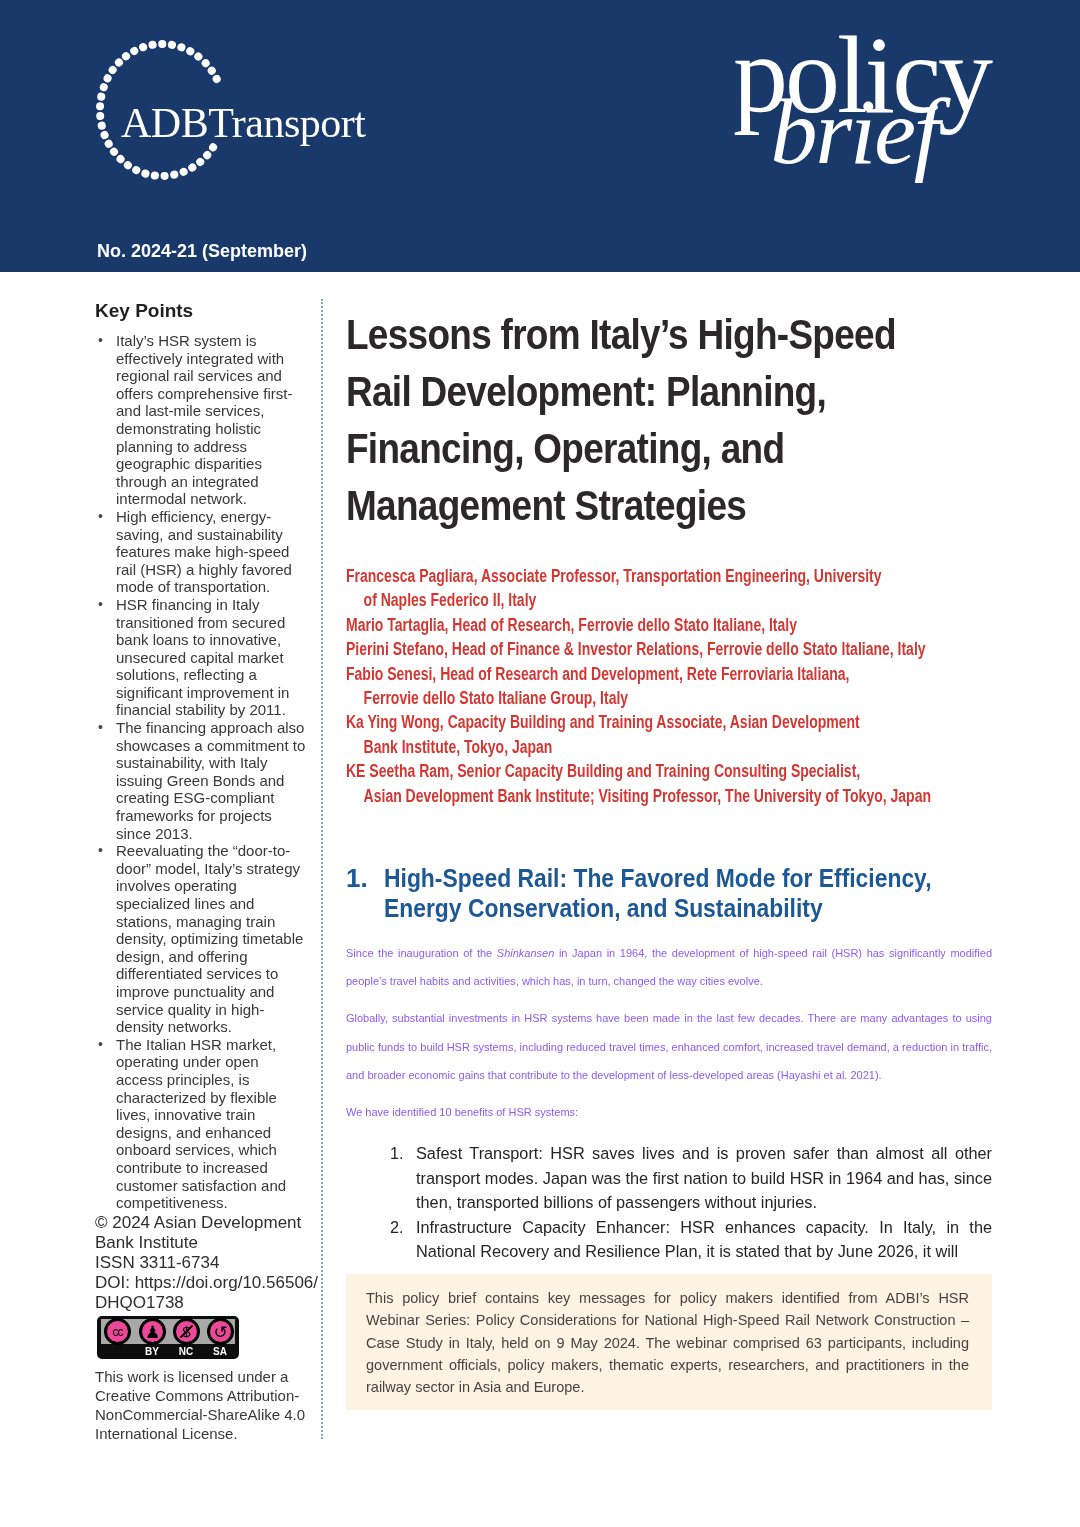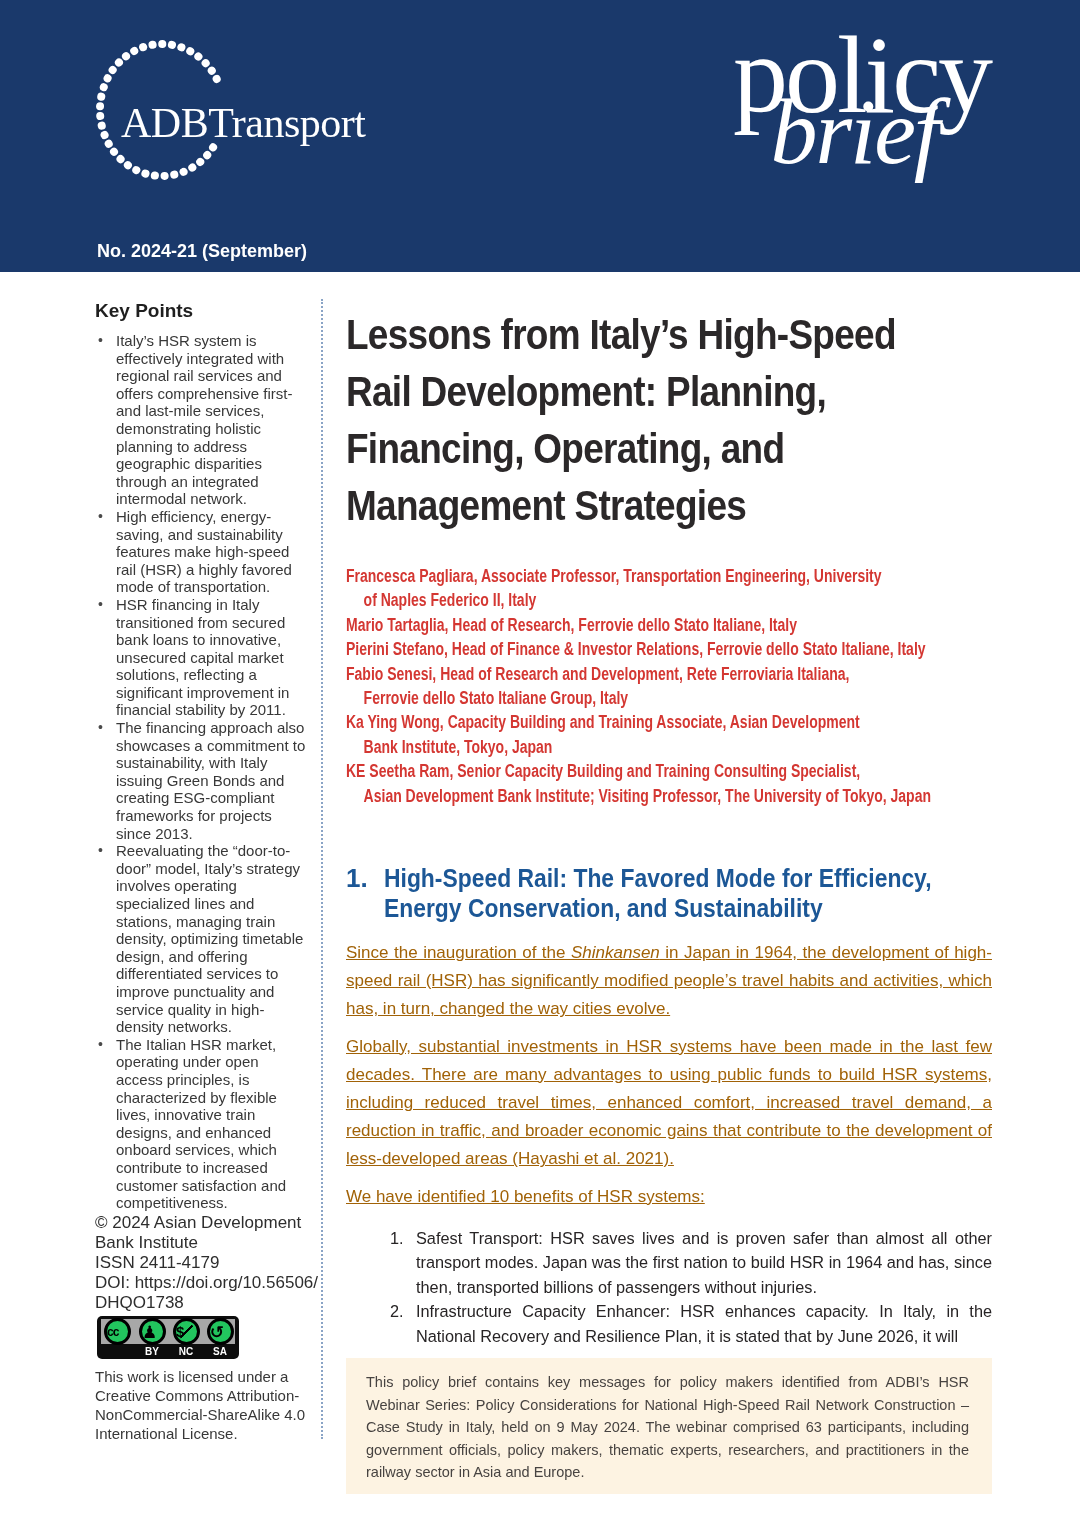--- a/index.html
+++ b/index.html
@@ -36,24 +36,24 @@
   .kp-list li { position:relative; padding-left:21px; font-size:15px; line-height:17.6px; }
   .kp-list li::before { content:"\2022"; position:absolute; left:3px; top:0;
                         font-size:14px; color:#4a4a4a; }
 
   .imprint { position:absolute; left:95px; top:1213px; width:230px;
              font-size:17px; line-height:20px; color:#2e2e2e; }
 
   .cc-badge { position:absolute; left:97px; top:1316px; width:142px; height:43px;
               background:#0d0d0d; border-radius:5px; }
   .cc-gray  { position:absolute; left:4px; top:3px; right:4px; height:25px; background:#a8a8a8; }
-  .cc-circle { position:absolute; top:2px; width:27px; height:27px; background:#22c55e;
+  .cc-circle { position:absolute; top:2px; width:27px; height:27px; background:#ec4899;
                border:3px solid #000; border-radius:50%;
-               display:flex; align-items:center; 
-               font-weight:700; color:#000; }
+               display:flex; align-items:center; justify-content:center;
+               font-weight:400; color:#000; }
   .c1 { left:7px;  font-size:12px; letter-spacing:-1px; }
   .c2 { left:42px; font-family:"DejaVu Sans", sans-serif; font-size:17px; }
   .c3 { left:76px; font-size:15px; }
   .c3::after { content:""; position:absolute; left:2px; top:2px; right:2px; bottom:2px;
                border-radius:50%;
                background:linear-gradient(135deg, transparent 45%, #000 45%, #000 55%, transparent 55%); }
   .c4 { left:110px; font-family:"DejaVu Sans", sans-serif; font-size:17px; }
   .cc-label { position:absolute; top:30px; width:30px; text-align:center;
               color:#ffffff; font-size:10px; font-weight:700; }
   .l1 { left:40px; } .l2 { left:74px; } .l3 { left:108px; }
@@ -71,21 +71,21 @@
   .authors { margin-top:30px; color:#d43732; font-weight:700; }
   .aline { font-size:17.5px; line-height:24.4px; white-space:nowrap;
            transform:scaleX(0.8); transform-origin:0 50%; }
   .aline.cont { padding-left:22px; }
 
   .s1 { margin-top:56px; display:flex; color:#1c5796; font-weight:700; }
   .s1num { flex:0 0 38px; font-size:26px; line-height:29.5px; }
   .hline { font-size:26px; line-height:29.5px; white-space:nowrap;
            transform:scaleX(0.88); transform-origin:0 50%; }
 
-  .body { font-size:17px; line-height:28.2px; text-align:justify; color:#a16207;text-decoration:underline; }
+  .body { font-size:11px; line-height:28.2px; text-align:justify; color:#8b5cf6; }
   .p1 { margin-top:16px; }
   .p2 { margin-top:9px; }
   .p3 { margin-top:9px; text-align:left; }
 
   .benefits { margin-top:15px; list-style:none; counter-reset:b; }
   .benefits li { counter-increment:b; position:relative; padding-left:70px;
                  font-size:16.3px; line-height:24.5px; text-align:justify; }
   .benefits li::before { content:counter(b) "."; position:absolute; left:44px; top:0; }
 
   .notebox { margin-top:10px; background:#fdf3e2; padding:13px 23px 11px 20px; }
@@ -120,21 +120,21 @@
       <li><span>HSR financing in Italy transitioned from secured bank loans to innovative, unsecured capital market solutions, reflecting a significant improvement in financial stability by 2011.</span></li>
       <li><span>The financing approach also showcases a commitment to sustainability, with Italy issuing Green Bonds and creating ESG-compliant frameworks for projects since 2013.</span></li>
       <li><span>Reevaluating the “door-to-door” model, Italy’s strategy involves operating specialized lines and stations, managing train density, optimizing timetable design, and offering differentiated services to improve punctuality and service quality in high-density networks.</span></li>
       <li><span>The Italian HSR market, operating under open access principles, is characterized by flexible lives, innovative train designs, and enhanced onboard services, which contribute to increased customer satisfaction and competitiveness.</span></li>
     </ul>
   </aside>
 
   <div class="imprint">
     <div>© 2024 Asian Development</div>
     <div>Bank Institute</div>
-    <div>ISSN 2411-4179</div>
+    <div>ISSN 3311-6734</div>
     <div>DOI: https://doi.org/10.56506/</div>
     <div>DHQO1738</div>
   </div>
 
   <div class="cc-badge">
     <div class="cc-gray"></div>
     <span class="cc-circle c1">
         <span>cc</span>
       </span>
     <span class="cc-circle c2">

